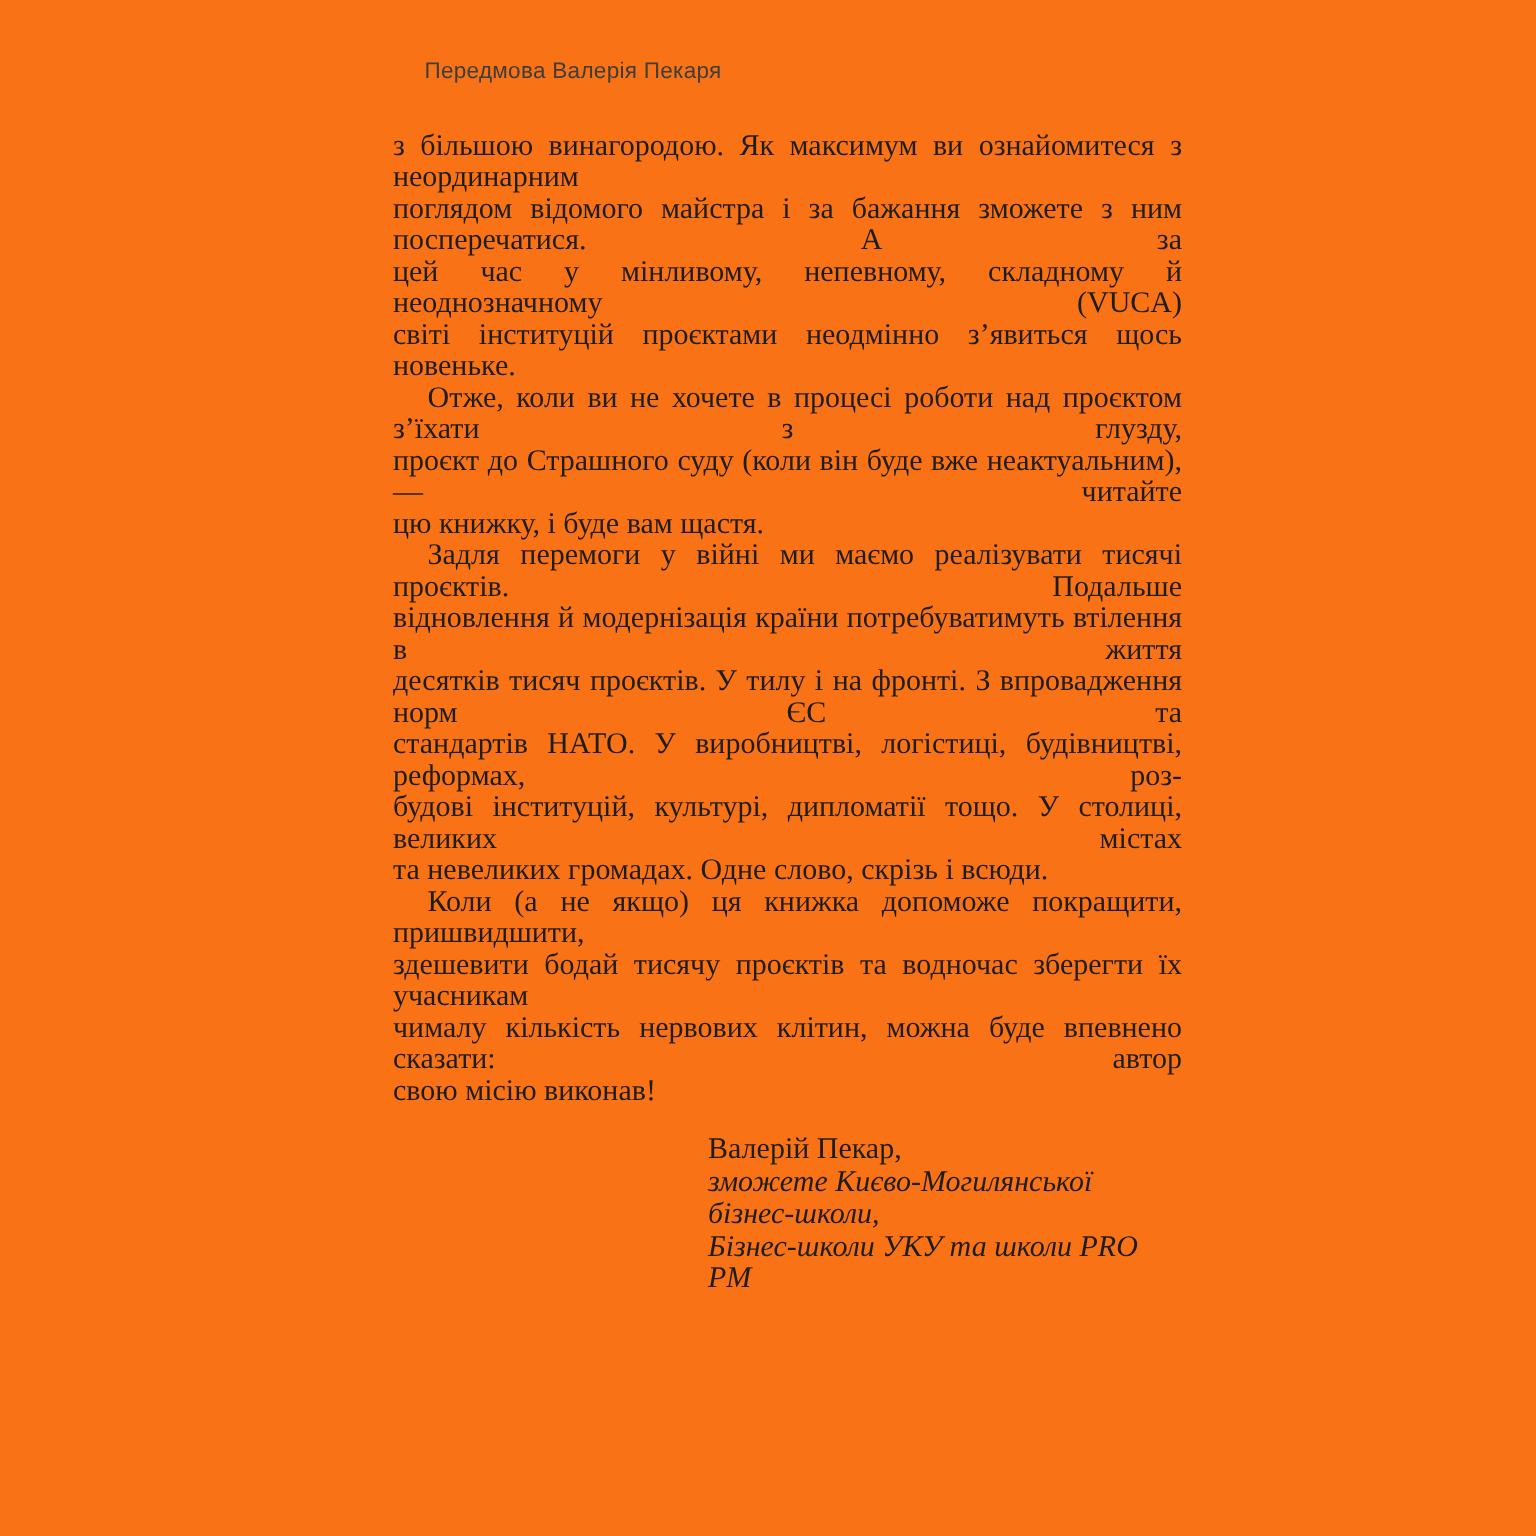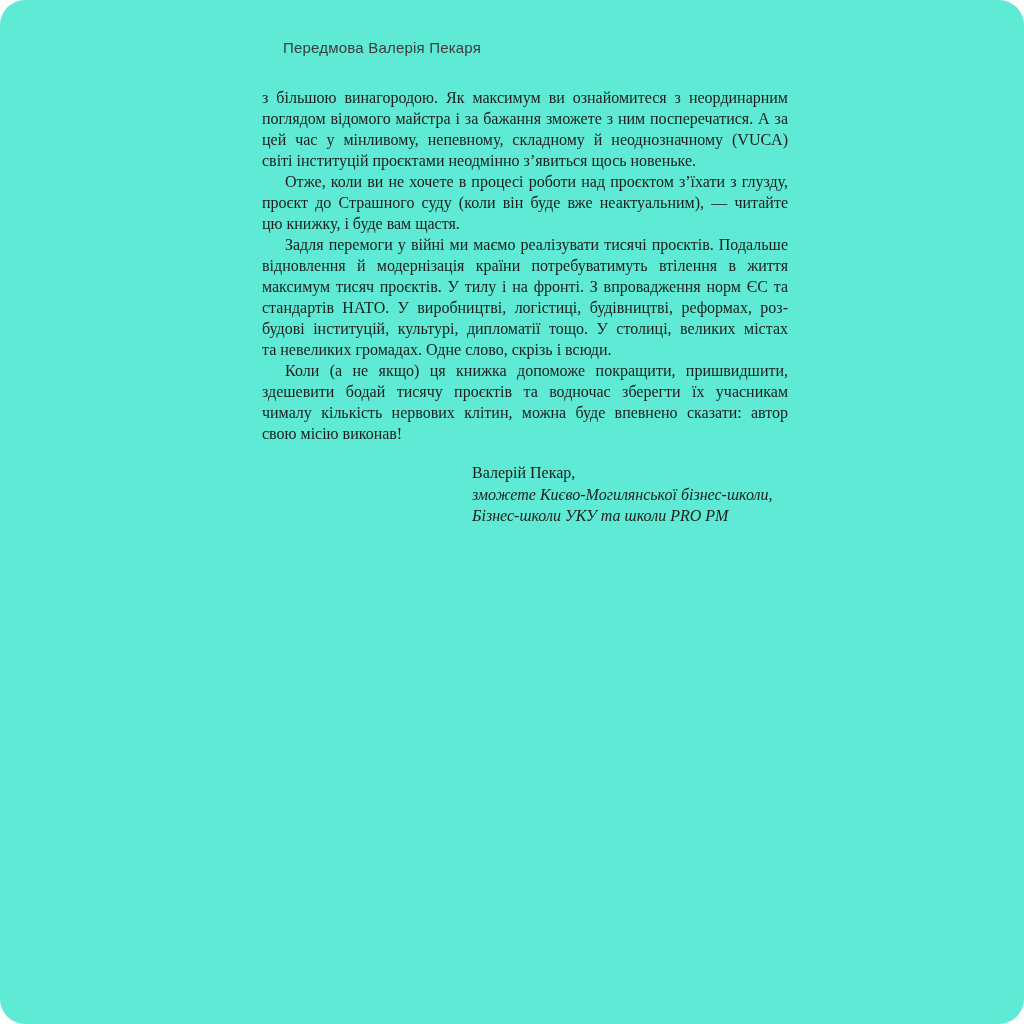--- a/index.html
+++ b/index.html
@@ -1,40 +1,39 @@
 <!DOCTYPE html>
 <html lang="uk"><head>
 <meta charset="utf-8">
 <style>
   html, body { margin: 0; padding: 0; background: #ffffff; }
   .page {
     position: relative;
     width: 1024px;
     height: 1024px;
-    background: #5eead4;
+    background: #f97316;
     overflow: hidden;
     font-family: "Liberation Serif", serif;
-    border-radius: 25px;
   }
   .running-header {
     position: absolute;
     left: 283px;
     top: 39px;
     font-family: "Liberation Sans", sans-serif;
     font-size: 15px;
     line-height: 18px;
     color: #3d3d3d;
     letter-spacing: 0.2px;
   }
   .body-text {
     position: absolute;
     left: 262px;
     top: 87px;
     width: 526px;
-    font-size: 16px;
+    font-size: 20px;
     line-height: 21px;
     color: #1d1d1d;
   }
   p.para { margin: 0; padding: 0; }
   .line {
     display: block;
     text-align: justify;
     text-align-last: justify;
   }
   .line.last {
@@ -67,21 +66,21 @@
         <span class="line last">світі інституцій проєктами неодмінно з’явиться щось новеньке.</span>
       </p>
       <p class="para indent">
         <span class="line">Отже, коли ви не хочете в процесі роботи над проєктом з’їхати з глузду,</span>
         <span class="line">проєкт до Страшного суду (коли він буде вже неактуальним), — читайте</span>
         <span class="line last">цю книжку, і буде вам щастя.</span>
       </p>
       <p class="para indent">
         <span class="line">Задля перемоги у війні ми маємо реалізувати тисячі проєктів. Подальше</span>
         <span class="line">відновлення й модернізація країни потребуватимуть втілення в життя</span>
-        <span class="line">максимум тисяч проєктів. У тилу і на фронті. З впровадження норм ЄС та</span>
+        <span class="line">десятків тисяч проєктів. У тилу і на фронті. З впровадження норм ЄС та</span>
         <span class="line">стандартів НАТО. У виробництві, логістиці, будівництві, реформах, роз-</span>
         <span class="line">будові інституцій, культурі, дипломатії тощо. У столиці, великих містах</span>
         <span class="line last">та невеликих громадах. Одне слово, скрізь і всюди.</span>
       </p>
       <p class="para indent">
         <span class="line">Коли (а не якщо) ця книжка допоможе покращити, пришвидшити,</span>
         <span class="line">здешевити бодай тисячу проєктів та водночас зберегти їх учасникам</span>
         <span class="line">чималу кількість нервових клітин, можна буде впевнено сказати: автор</span>
         <span class="line last">свою місію виконав!</span>
       </p>

